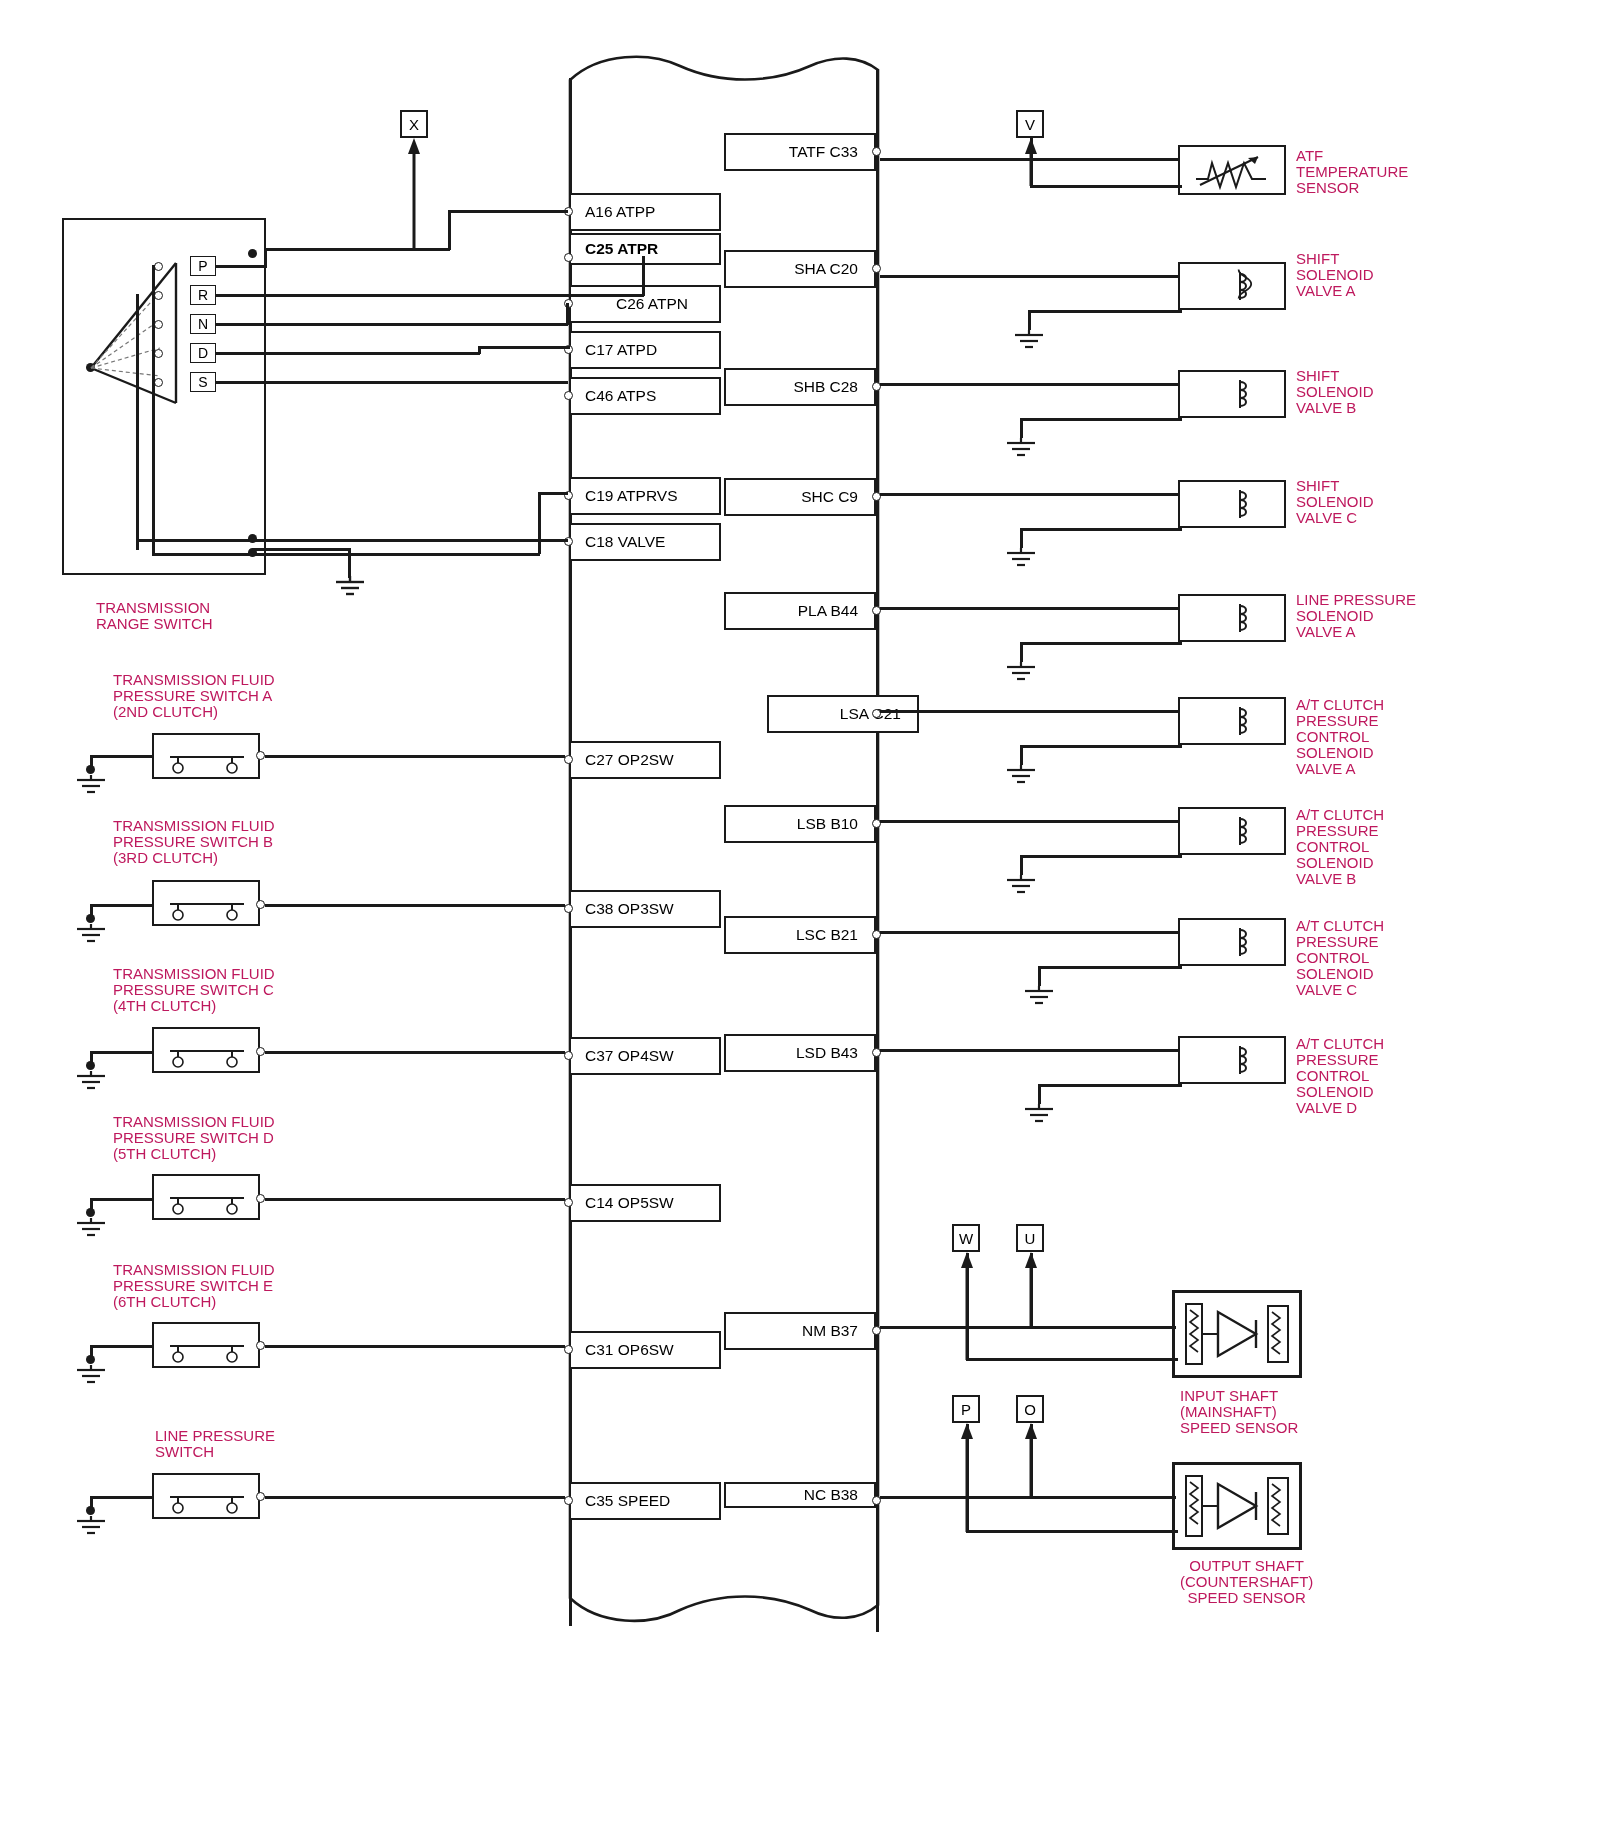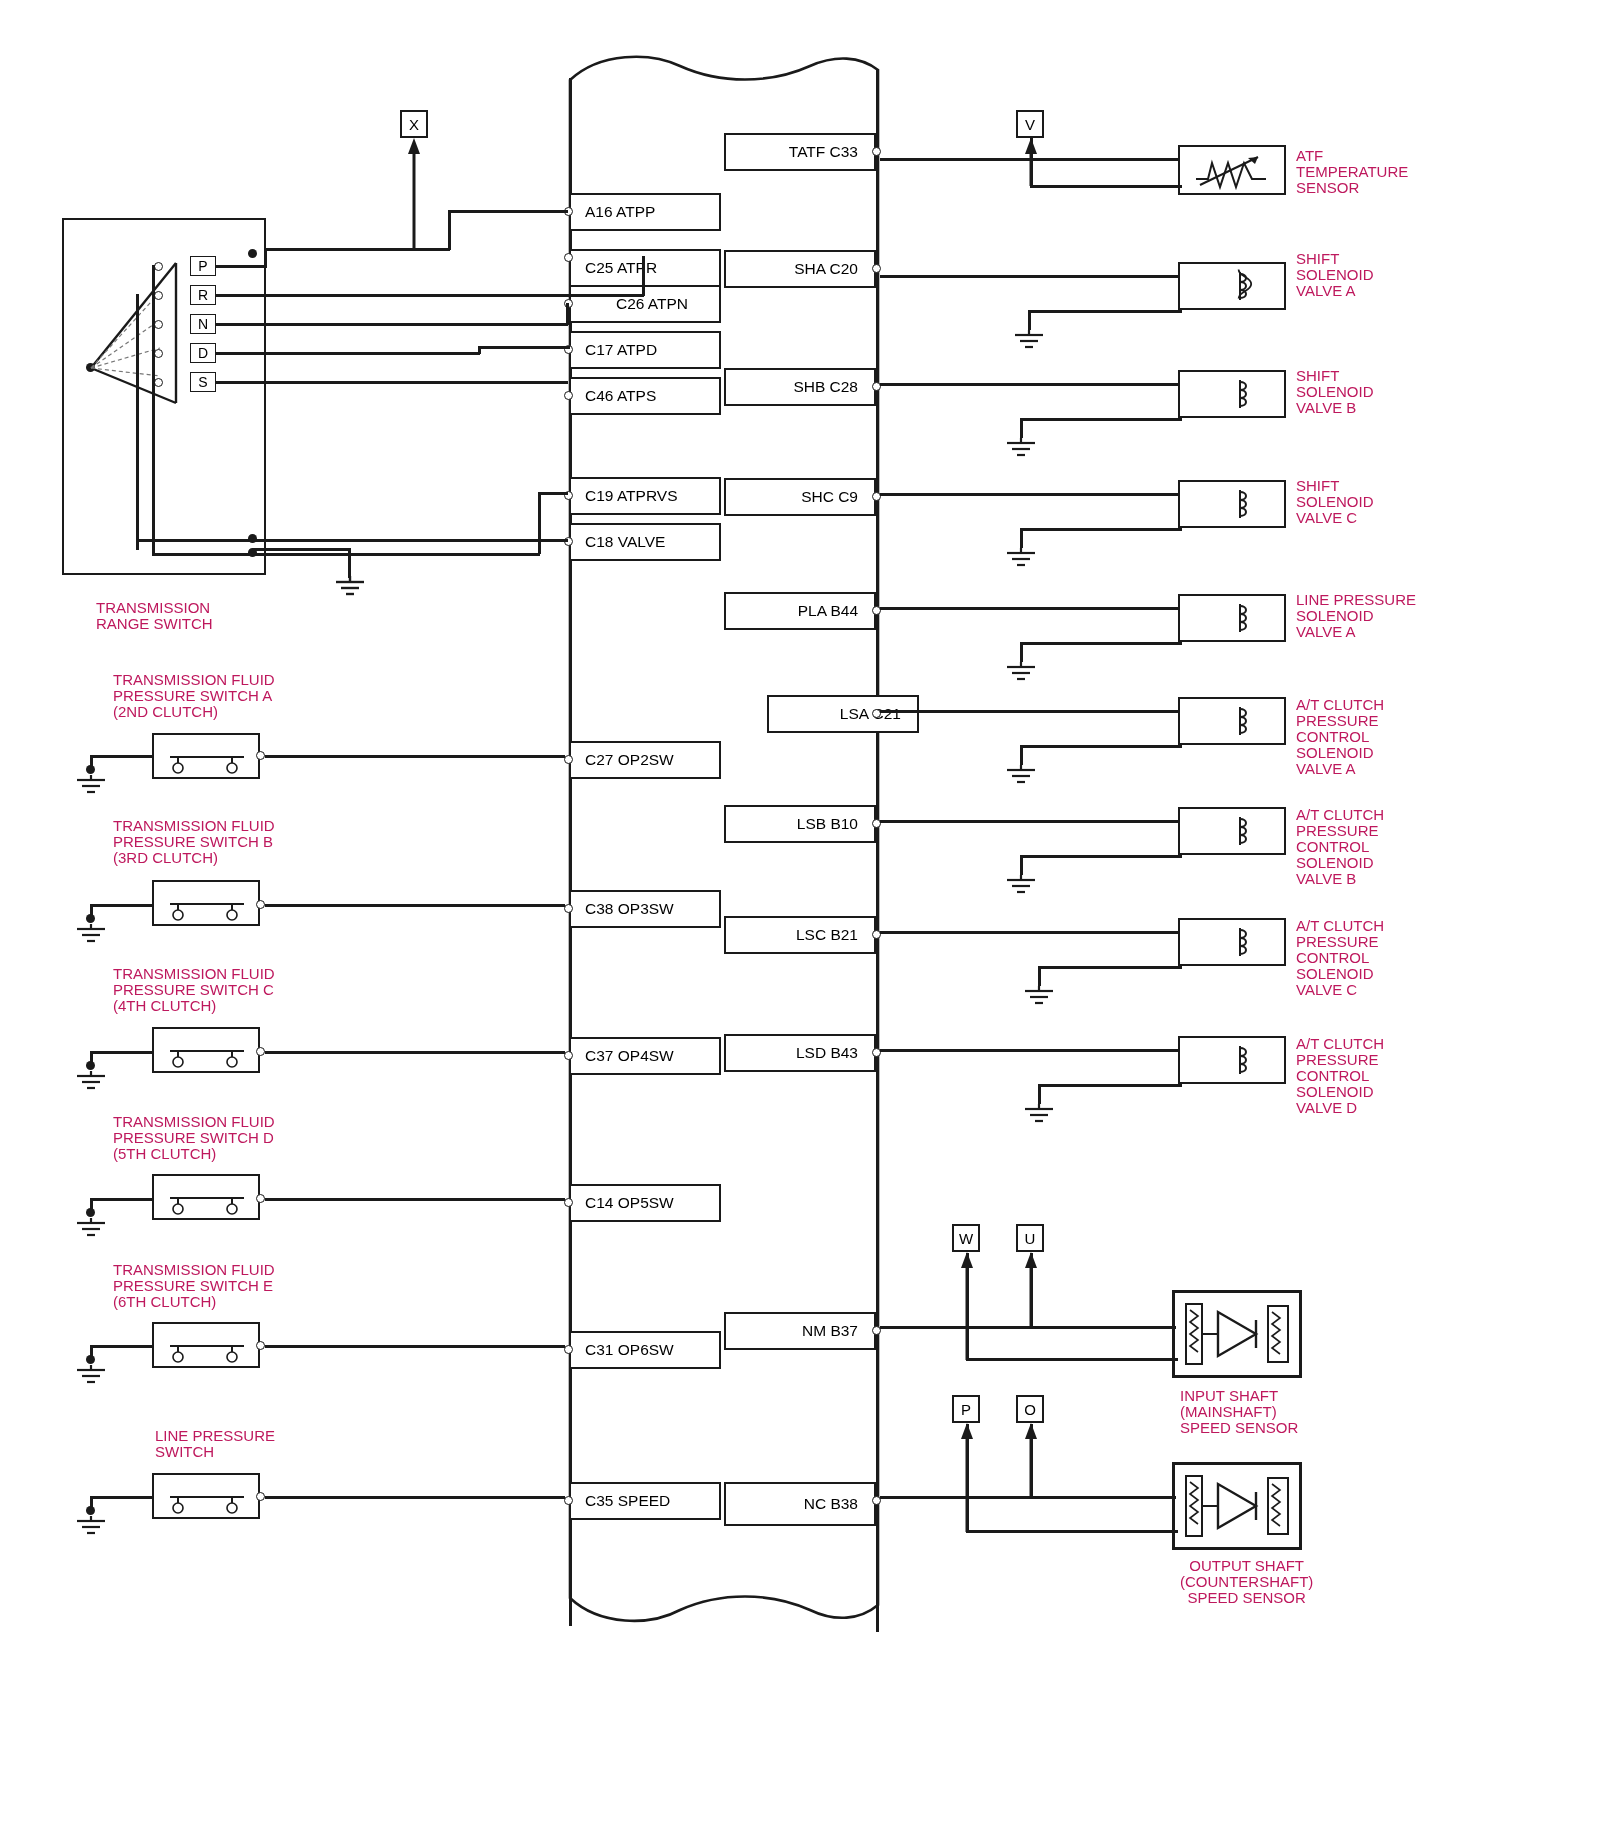--- a/index.html
+++ b/index.html
@@ -125,21 +125,21 @@
     <path d="M10,30 C40,2 90,2 120,16 C160,34 210,34 250,16 C275,5 300,6 318,20
              L318,1555 C300,1570 275,1572 250,1560 C210,1542 160,1542 120,1560
              C90,1576 40,1576 10,1548 Z" fill="#ffffff" stroke="#1a1a1a" stroke-width="2.6"></path>
   </svg>
 
   <div class="ln v3" style="left:569px; top:78px; height:1548px;"></div>
 
   <div class="ln v3" style="left:876px; top:70px; height:1562px;"></div>
 
   <div class="termbox" style="left:569px; top:193px; width:152px; height:38px;"><span>A16 ATPP</span></div>
-  <div class="termbox" style="left:569px; top:249px; width:152px; height:38px;"><span>C25 ATPR</span></div>
+  <div class="termbox" style="left:569px; top:233px; width:152px; height:32px;font-weight:bold;"><span>C25 ATPR</span></div>
   <div class="termbox" style="left:569px; top:285px; width:152px; height:38px;justify-content:center;"><span>C26 ATPN</span></div>
   <div class="termbox" style="left:569px; top:331px; width:152px; height:38px;"><span>C17 ATPD</span></div>
   <div class="termbox" style="left:569px; top:377px; width:152px; height:38px;"><span>C46 ATPS</span></div>
   <div class="termbox" style="left:569px; top:477px; width:152px; height:38px;"><span>C19 ATPRVS</span></div>
   <div class="termbox" style="left:569px; top:523px; width:152px; height:38px;"><span>C18 VALVE</span></div>
   <div class="termbox" style="left:569px; top:741px; width:152px; height:38px;"><span>C27 OP2SW</span></div>
   <div class="termbox" style="left:569px; top:890px; width:152px; height:38px;"><span>C38 OP3SW</span></div>
   <div class="termbox" style="left:569px; top:1037px; width:152px; height:38px;"><span>C37 OP4SW</span></div>
   <div class="termbox" style="left:569px; top:1184px; width:152px; height:38px;"><span>C14 OP5SW</span></div>
   <div class="termbox" style="left:569px; top:1331px; width:152px; height:38px;"><span>C31 OP6SW</span></div>
@@ -162,21 +162,21 @@
   <div class="termbox right" style="left:724px; top:133px; width:152px; height:38px;"><span>TATF C33</span></div>
   <div class="termbox right" style="left:724px; top:250px; width:152px; height:38px;"><span>SHA C20</span></div>
   <div class="termbox right" style="left:724px; top:368px; width:152px; height:38px;"><span>SHB C28</span></div>
   <div class="termbox right" style="left:724px; top:478px; width:152px; height:38px;"><span>SHC C9</span></div>
   <div class="termbox right" style="left:724px; top:592px; width:152px; height:38px;"><span>PLA B44</span></div>
   <div class="termbox right" style="left:724px; top:695px; width:152px; height:38px;margin-left:43px;"><span>LSA C21</span></div>
   <div class="termbox right" style="left:724px; top:805px; width:152px; height:38px;"><span>LSB B10</span></div>
   <div class="termbox right" style="left:724px; top:916px; width:152px; height:38px;"><span>LSC B21</span></div>
   <div class="termbox right" style="left:724px; top:1034px; width:152px; height:38px;"><span>LSD B43</span></div>
   <div class="termbox right" style="left:724px; top:1312px; width:152px; height:38px;"><span>NM B37</span></div>
-  <div class="termbox right" style="left:724px; top:1482px; width:152px; height:44px;padding-left:24px;"><span>NC B38</span></div>
+  <div class="termbox right" style="left:724px; top:1482px; width:152px; height:26px;padding-left:24px;"><span>NC B38</span></div>
 
   <div class="conn" style="left:872px; top:147px;"></div>
   <div class="conn" style="left:872px; top:264px;"></div>
   <div class="conn" style="left:872px; top:382px;"></div>
   <div class="conn" style="left:872px; top:492px;"></div>
   <div class="conn" style="left:872px; top:606px;"></div>
   <div class="conn" style="left:872px; top:709px;"></div>
   <div class="conn" style="left:872px; top:819px;"></div>
   <div class="conn" style="left:872px; top:930px;"></div>
   <div class="conn" style="left:872px; top:1048px;"></div>

